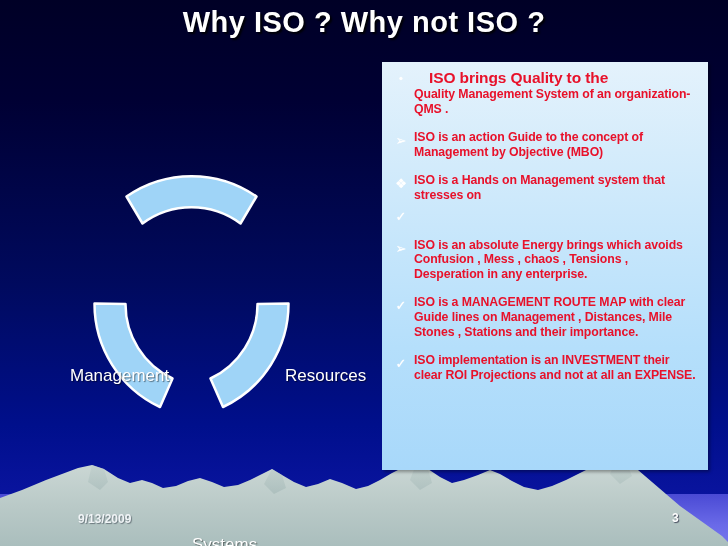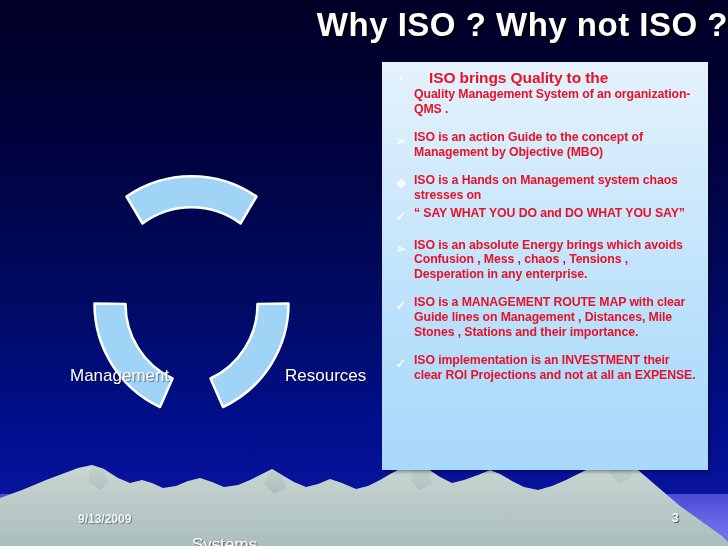--- a/index.html
+++ b/index.html
@@ -40,23 +40,23 @@
     width: 728px;
     height: 90px;
   }
 
   
   .title {
     position: absolute;
     top: 6px;
     left: 0;
     width: 728px;
-    text-align: right;
-    color: #ffffff;
-    font-size: 33px;
+    text-align: center;
+    color: #ffffff;
+    font-size: 29px;
     font-weight: bold;
     letter-spacing: 0.5px;
     text-shadow: 2px 2px 2px rgba(0,0,0,0.85);
     white-space: nowrap;
   }
 
   
   .cycle {
     position: absolute;
     left: 40px;
@@ -210,26 +210,25 @@
         <span class="bullet-text"><span class="lead">ISO  brings  Quality to the</span><br><span>Quality  Management System of an organization- QMS .</span></span>
       </div>
 
       <div class="bullet-row">
         <span class="bullet-mark">➢</span>
         <span class="bullet-text">ISO is an action Guide to the concept of  Management by Objective (MBO)</span>
       </div>
 
       <div class="bullet-row tight">
         <span class="bullet-mark">❖</span>
-        <span class="bullet-text">ISO is a Hands on Management system chaos stresses on</span>
+        <span class="bullet-text">ISO is a Hands on Management system that stresses on</span>
       </div>
 
       <div class="bullet-row">
         <span class="bullet-mark">✓</span>
-        <span class="bullet-text">“ SAY WHAT YOU DO  and DO WHAT YOU SAY”</span>
       </div>
 
       <div class="bullet-row">
         <span class="bullet-mark">➢</span>
         <span class="bullet-text">ISO is an absolute Energy  brings  which avoids Confusion , Mess ,  chaos , Tensions , Desperation in any enterprise.</span>
       </div>
 
       <div class="bullet-row">
         <span class="bullet-mark">✓</span>
         <span class="bullet-text">ISO is a MANAGEMENT ROUTE MAP with clear Guide lines on Management , Distances, Mile Stones , Stations  and their importance.</span>

